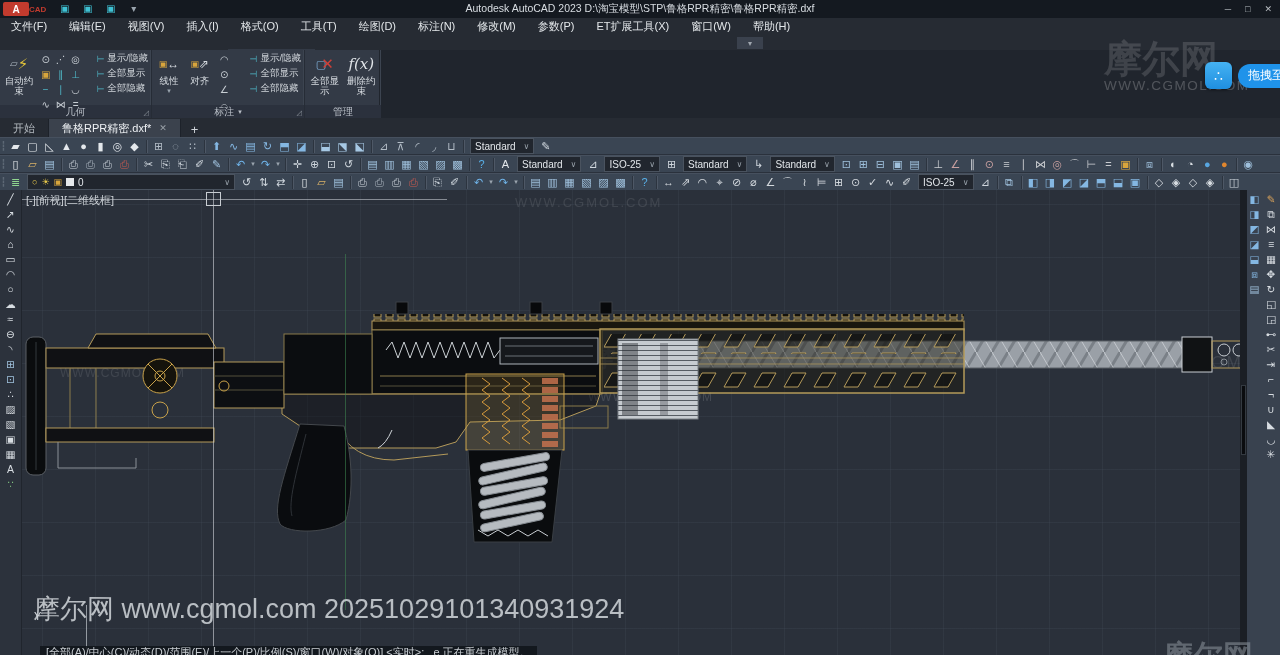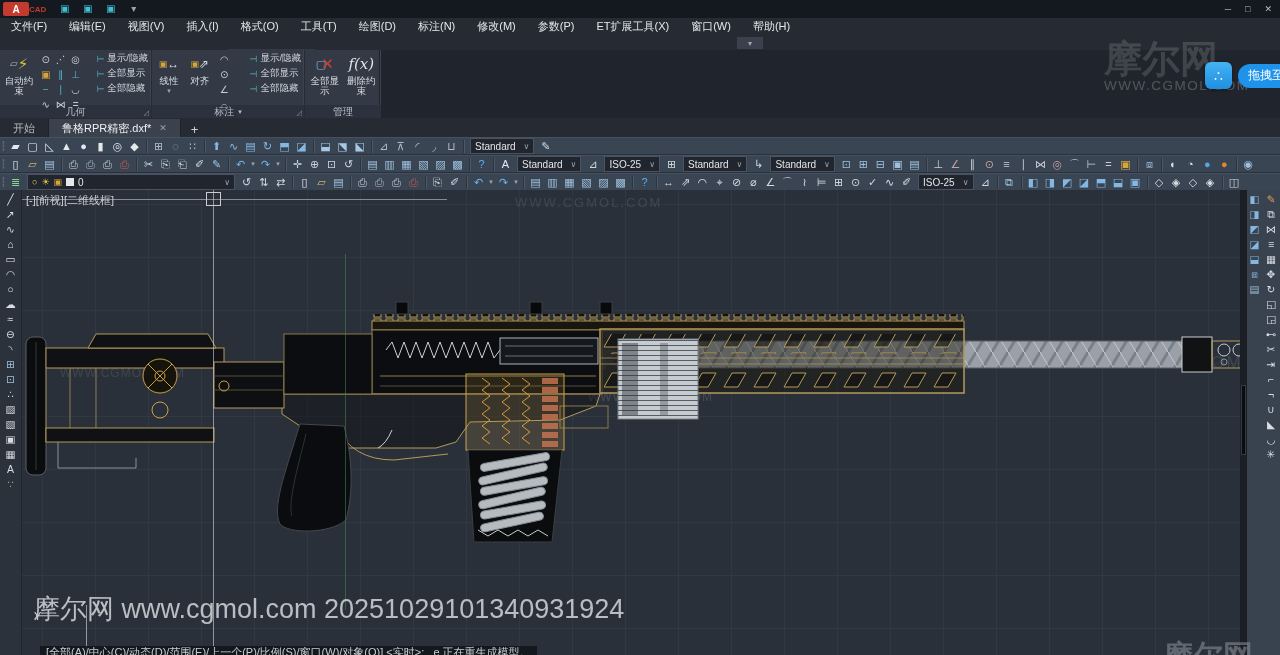--- a/index.html
+++ b/index.html
@@ -108,20 +108,21 @@
   <div class="titlebar">
     <div class="logo">A</div>
     <span class="logosub">CAD</span>
     <div class="quick iconstrip">
 
     <span class="tbi" style="color: rgb(63, 193, 211);">▣</span>
         <span class="tbi" style="color: rgb(63, 193, 211);">▣</span>
         <span class="tbi" style="color: rgb(63, 193, 211);">▣</span>
         <span class="tbi" style="color: rgb(154, 164, 174);">▾</span>
       </div>
+    <div class="tb-title">Autodesk AutoCAD 2023    D:\淘宝模型\STP\鲁格RPR精密\鲁格RPR精密.dxf</div>
     <div class="winbtns">
       <span>─</span>
       <span>□</span>
       <span>✕</span>
     </div>
   </div>
 
   <div class="menubar">
 
   <span class="menu-item">文件(F)</span>

